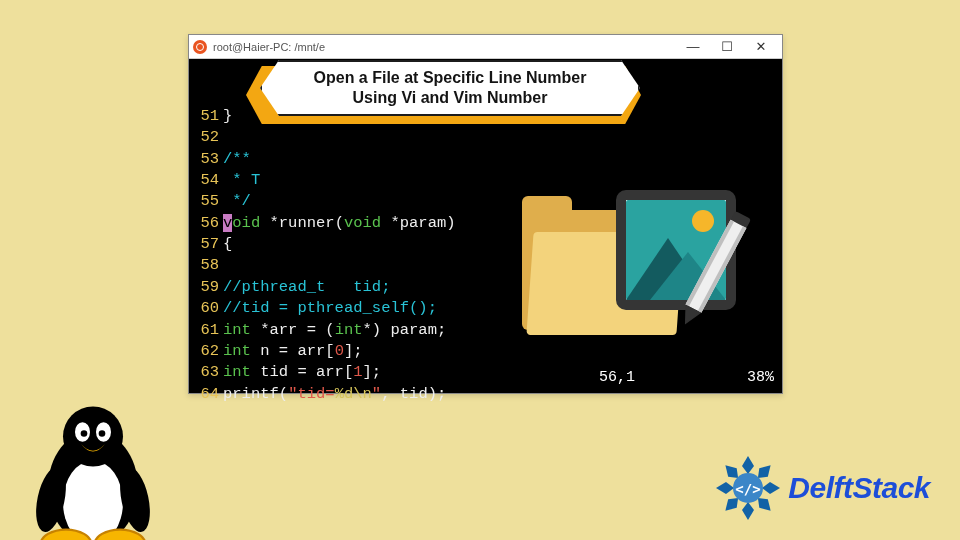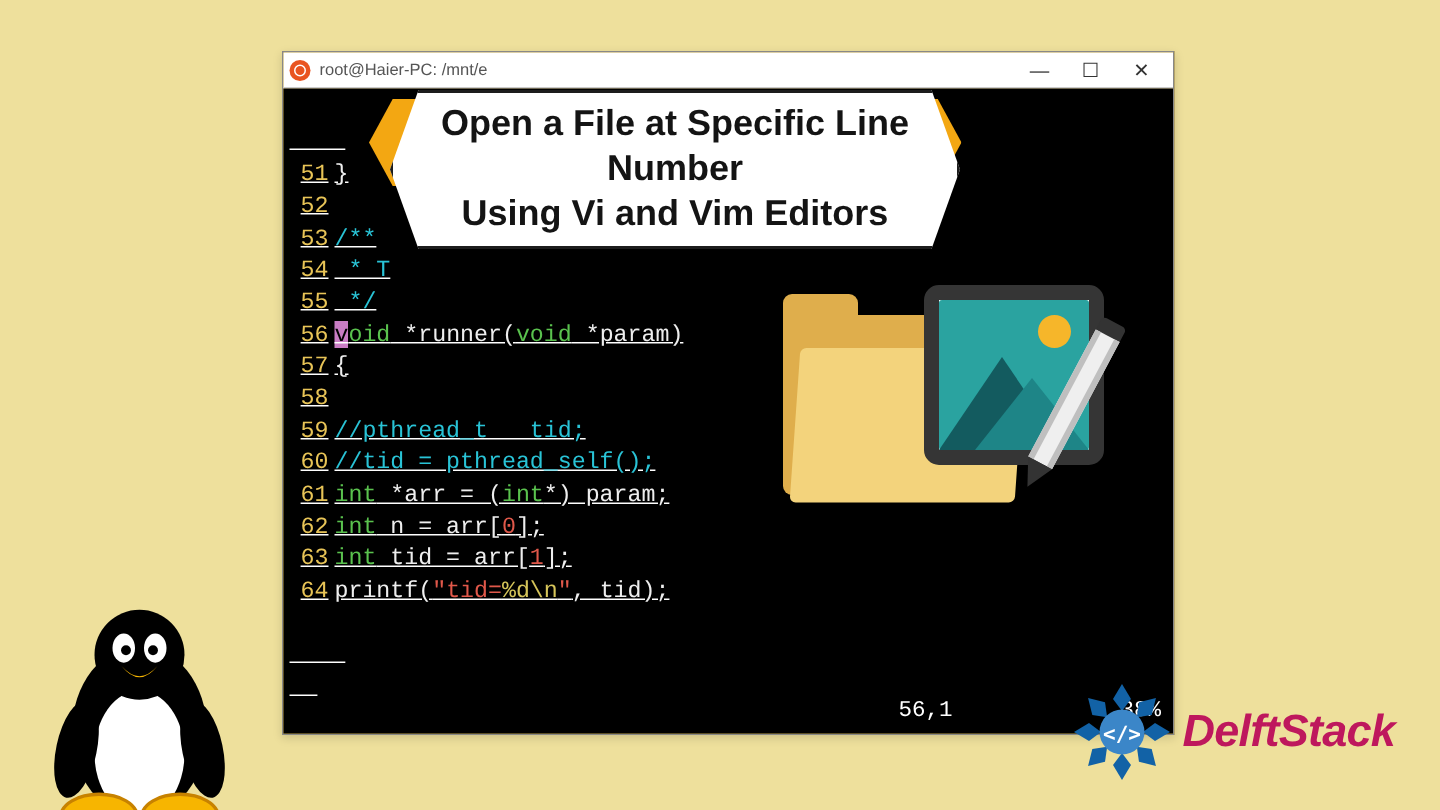--- a/index.html
+++ b/index.html
@@ -9,22 +9,22 @@
     background: #eee09c;
     font-family: Arial, sans-serif;
     position: relative;
     overflow: hidden;
   }
   .window {
     position: absolute;
     left: 188px;
     top: 34px;
     width: 595px;
-    height: 456px;
-    background: #eab308;
+    height: 360px;
+    background: #8b5cf6;
     border: 1px solid #888;
     box-shadow: 0 2px 6px rgba(0,0,0,0.15);
   }
   .titlebar {
     height: 24px;
     background: #fff;
     display: flex;
     align-items: center;
     padding: 0 4px;
     border-bottom: 1px solid #ccc;
@@ -51,21 +51,20 @@
   .terminal {
     background: #000;
     height: calc(100% - 24px);
     padding: 4px 8px 4px 4px;
     font-family: "Consolas", "Courier New", monospace;
     font-size: 15.5px;
     line-height: 1.38;
     white-space: pre;
     position: relative;
     color: #fff;
-    text-decoration: underline;
   }
   .line { display: flex; }
   .lnum { color: #e8c457; width: 26px; text-align: right; margin-right: 4px; }
   .c-white { color: #eee; }
   .c-cyan { color: #29c3d6; }
   .c-green { color: #5ac24e; }
   .c-red { color: #e0584a; }
   .c-yellow { color: #d6c55a; }
   .cursor-hl { background: #c97cc4; color:#000; }
   .status {
@@ -93,21 +92,21 @@
   .callout .front-hex {
     position: relative;
     background: #fff;
     border: 2.5px solid #1c1c1c;
     padding: 6px 22px;
     clip-path: polygon(5% 0, 95% 0, 100% 50%, 95% 100%, 5% 100%, 0 50%);
     text-align: center;
   }
   .callout-text {
     font-weight: 900;
-    font-size: 24px;
+    font-size: 16px;
     color: #141414;
     line-height: 1.25;
     font-family: "Segoe UI", Arial, sans-serif;
   }
   
   .art {
     position: absolute;
     left: 510px; top: 190px;
     width: 240px; height: 180px;
   }
@@ -160,21 +159,21 @@
     position: absolute;
     right: 30px; bottom: 18px;
     display: flex; align-items: center; gap: 6px;
   }
   .delft-mandala {
     width: 68px; height: 68px; position: relative;
     display:flex; align-items:center; justify-content:center;
   }
   .delft-text {
     font-family: "Segoe UI", Arial, sans-serif;
-    font-weight: 700; font-size: 30px; color: #be185d;
+    font-weight: 700; font-size: 30px; color: #1d4ed8;
     font-style: italic;
     letter-spacing: -0.5px;
   }
 </style>
 </head>
 <body>
 
 <div class="window">
   <div class="titlebar">
     <div class="ubuntu-icon"></div>
@@ -192,21 +191,21 @@
       <span>38%</span>
     </div>
   </div>
 </div>
 
 <div class="callout">
   <div class="back-hex"></div>
   <div class="front-hex">
     <div class="callout-text">
       <span>Open a File at Specific Line Number</span><br>
-      <span>Using Vi and Vim Editors</span>
+      <span>Using Vi and Vim Number</span>
     </div>
   </div>
 </div>
 
 <div class="art">
   <div class="folder-tab"></div>
   <div class="folder-back"></div>
   <div class="folder-front"></div>
   <div class="picframe">
     <div class="sky"></div>

